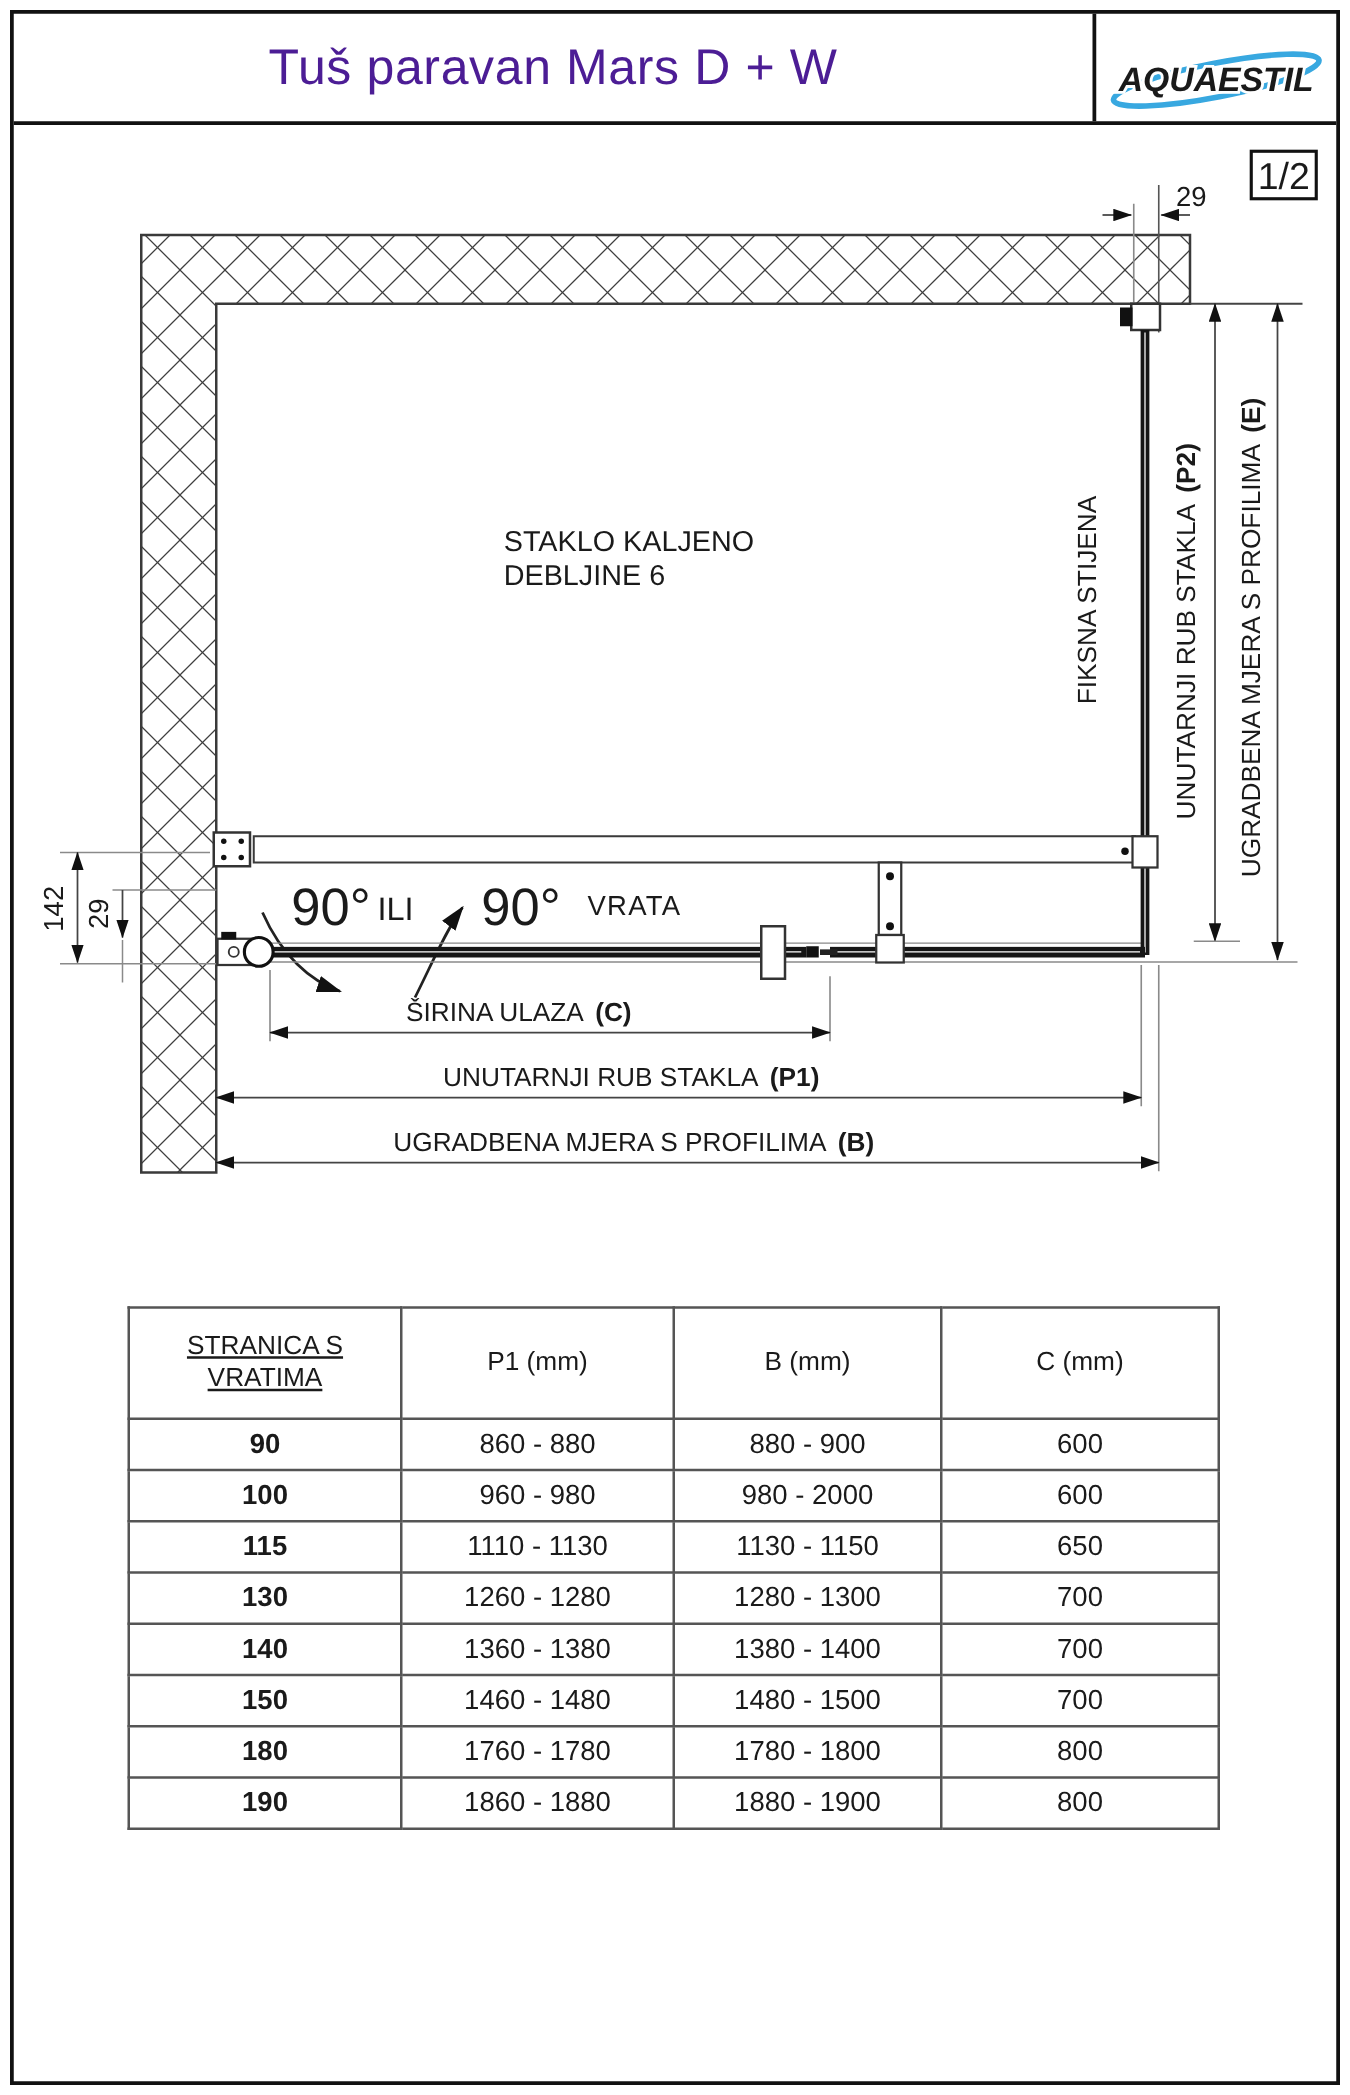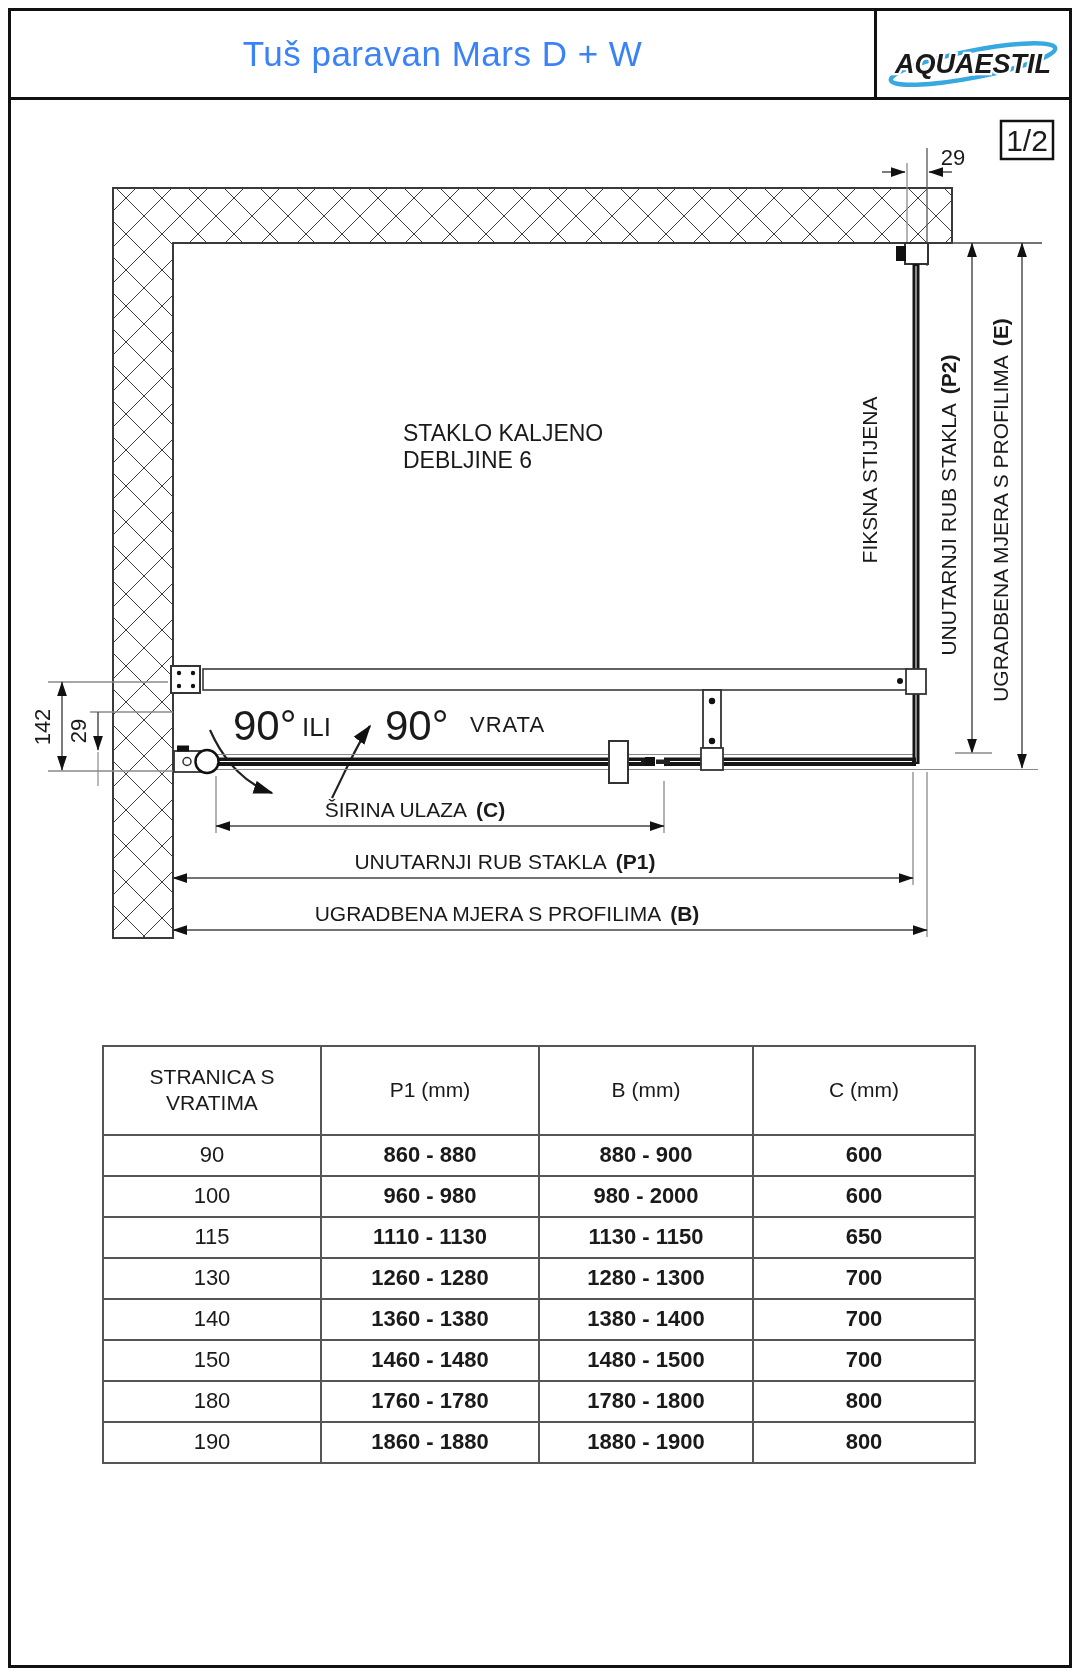--- a/index.html
+++ b/index.html
@@ -2,37 +2,37 @@
 <html><head>
 <meta charset="utf-8">
 <style>
   html,body{margin:0;padding:0;background:#e8e8e8;}
   .page{position:relative;width:1080px;height:1676px;background:#fff;overflow:hidden;
         font-family:"Liberation Sans",sans-serif;color:#111;}
   .frame{position:absolute;left:8px;top:8px;width:1058px;height:1654px;border:3px solid #111;}
   .titlebar{position:absolute;left:11px;top:11px;width:1058px;height:86px;display:flex;
             border-bottom:3px solid #111;}
   .title-cell{flex:1;display:flex;align-items:center;justify-content:center;border-right:3px solid #111;}
-  .doc-title{font-size:35px;letter-spacing:0.5px;color:#3b82f6;}
+  .doc-title{font-size:40px;letter-spacing:0.5px;color:#4c1d95;}
   .logo-cell{width:192px;display:flex;align-items:center;justify-content:center;margin-top:22px;}
   .drawing-svg{position:absolute;left:0;top:0;}
   svg text{font-family:"Liberation Sans",sans-serif;fill:#1a1a1a;}
   .t21{font-size:21px;} .t22{font-size:22px;} .t23{font-size:23px;}
   .t26{font-size:26px;} .t30{font-size:30px;} .t42{font-size:42px;}
   .bold{font-weight:bold;}
   
   .spec-table{position:absolute;left:102px;top:1045px;width:872px;border-collapse:collapse;
               table-layout:fixed;background:#fff;}
   .spec-table th,.spec-table td{border:2px solid #555;text-align:center;vertical-align:middle;
-              font-family:"Liberation Sans",sans-serif;color:#1a1a1a;font-weight:bold;}
+              font-family:"Liberation Sans",sans-serif;color:#1a1a1a;}
   .spec-table{border:2px solid #333;}
   .spec-table th{height:62px;font-size:21px;font-weight:normal;}
   .spec-table td{height:37px;font-size:22px;}
-  .spec-table td.c0{font-weight:normal;}
-  .hdr-wrap{width:150px;margin:16px auto;line-height:1.25;}
+  .spec-table td.c0{font-weight:bold;}
+  .hdr-wrap{width:150px;margin:16px auto;line-height:1.25;text-decoration:underline;}
 </style>
 </head>
 <body>
 
 <div class="page">
   <div class="frame"></div>
 
   <div class="titlebar">
     <div class="title-cell">
       <div class="doc-title">Tuš paravan Mars D + W</div>

